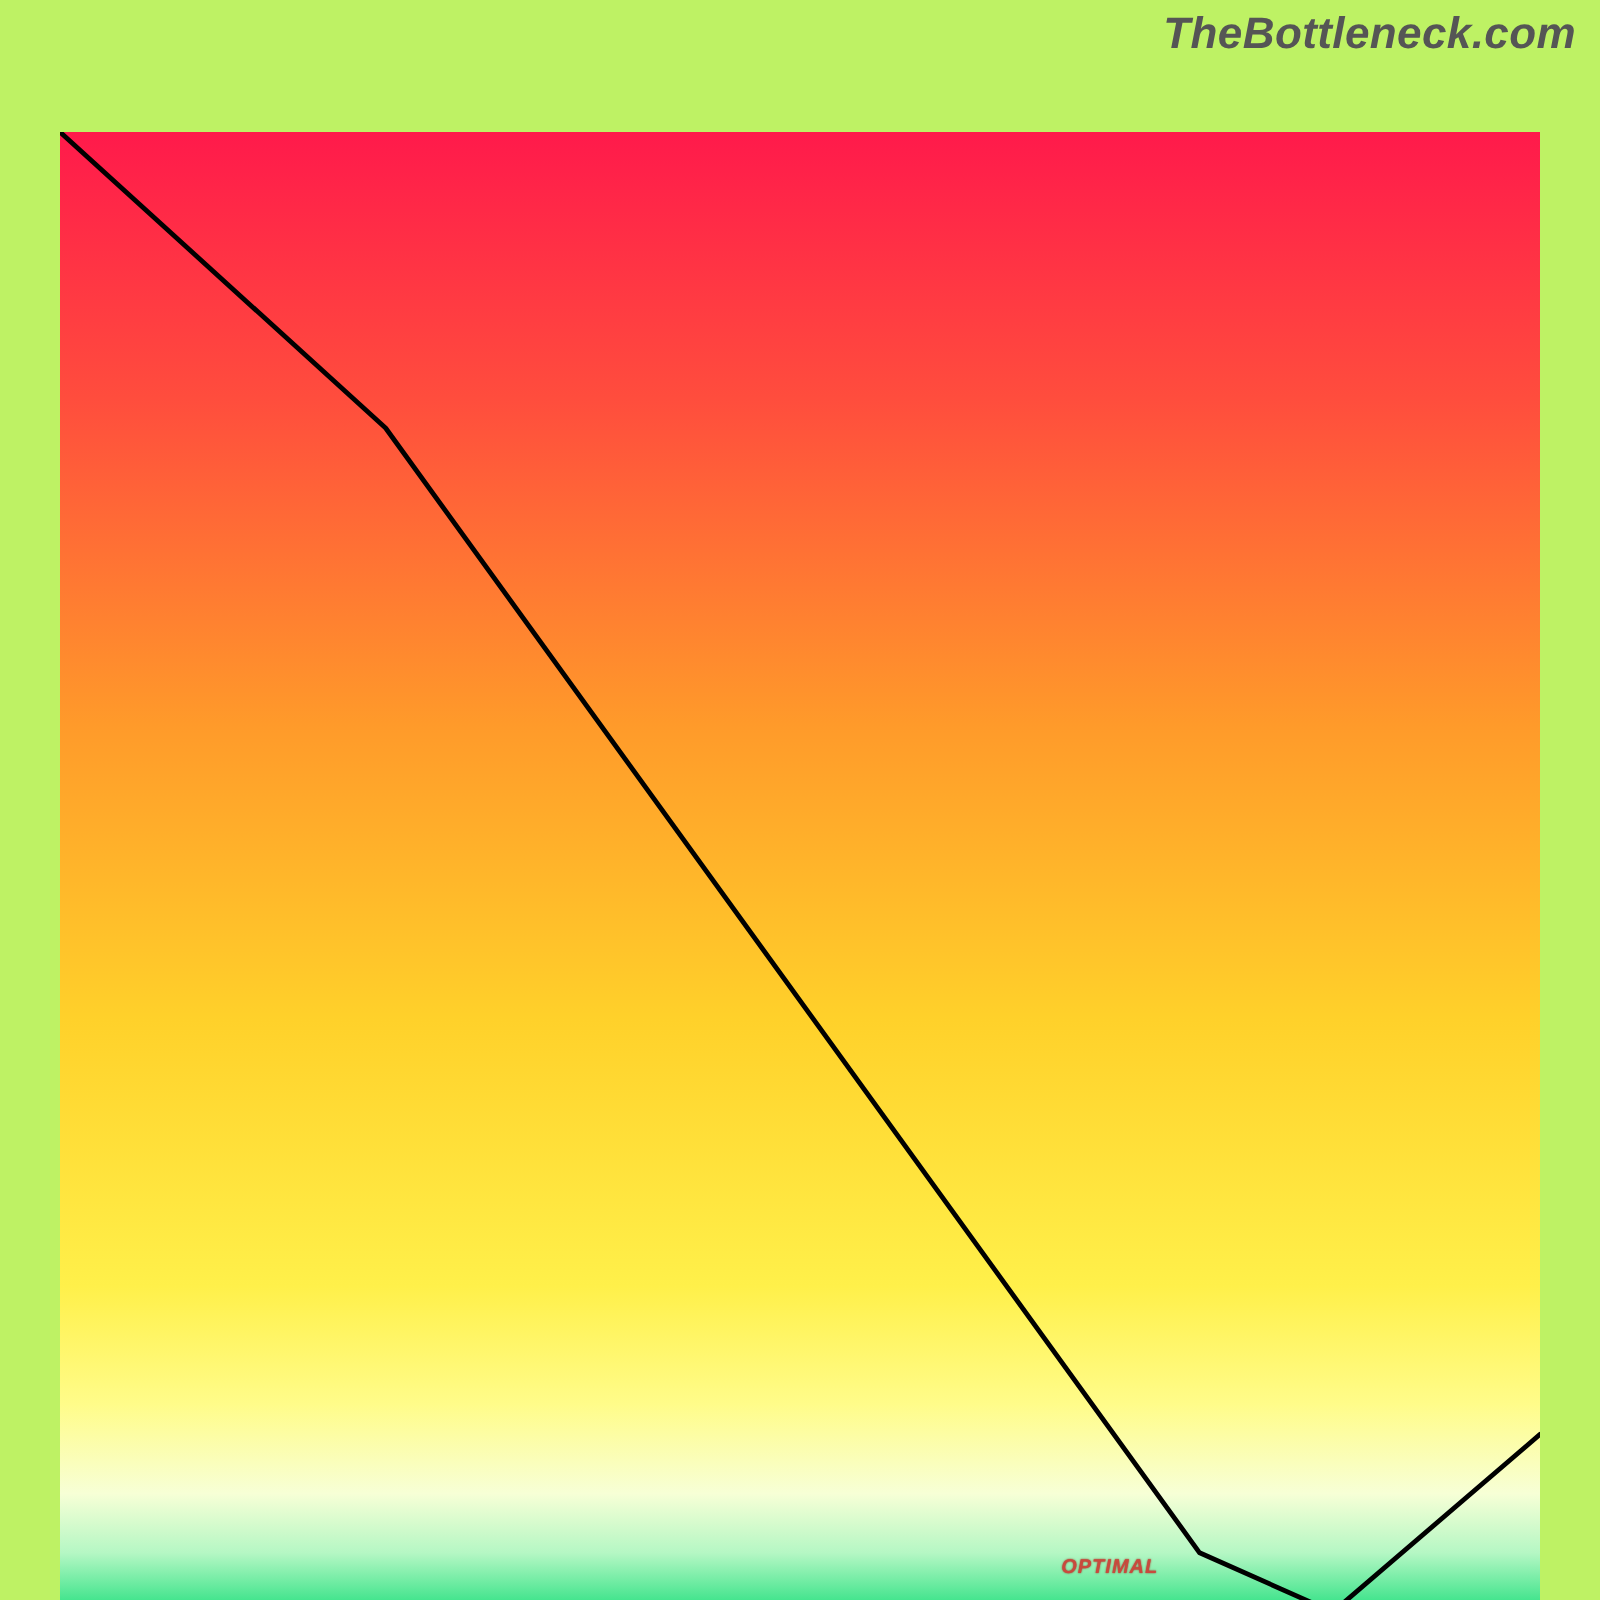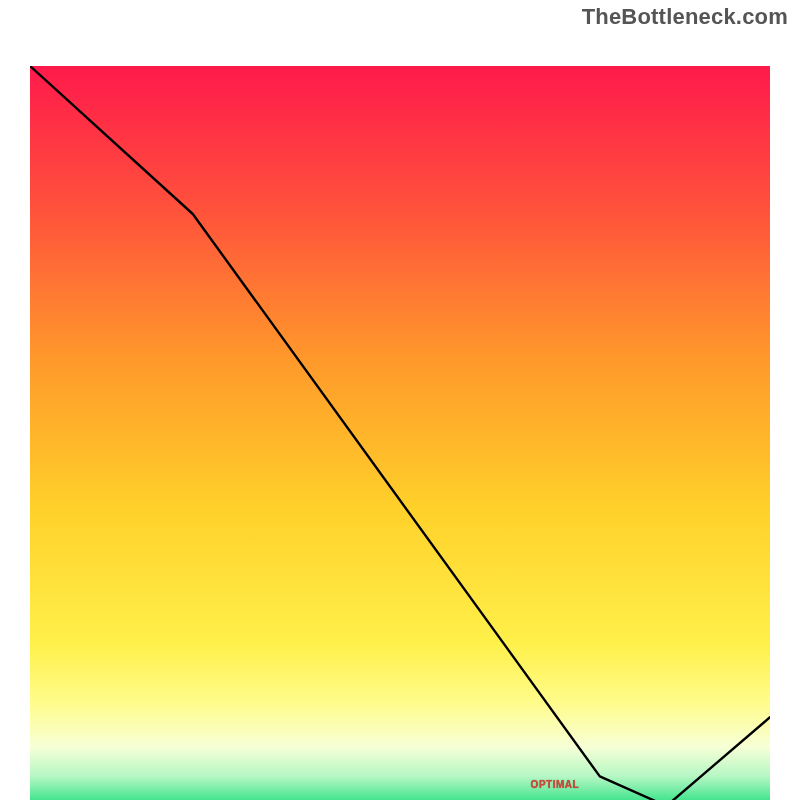--- a/index.html
+++ b/index.html
@@ -8,21 +8,22 @@
     width: 800px;
     height: 800px;
     background: #000;
     font-family: Arial, Helvetica, sans-serif;
     overflow: hidden;
   }
   .frame {
     position: relative;
     width: 800px;
     height: 800px;
-    background: #ffffff;
+    background: #bef264;
+    font-style: italic;
   }
   .watermark {
     position: absolute;
     top: 4px;
     right: 12px;
     color: #555;
     font-size: 22px;
     font-weight: 600;
     letter-spacing: 0.2px;
     user-select: none;

